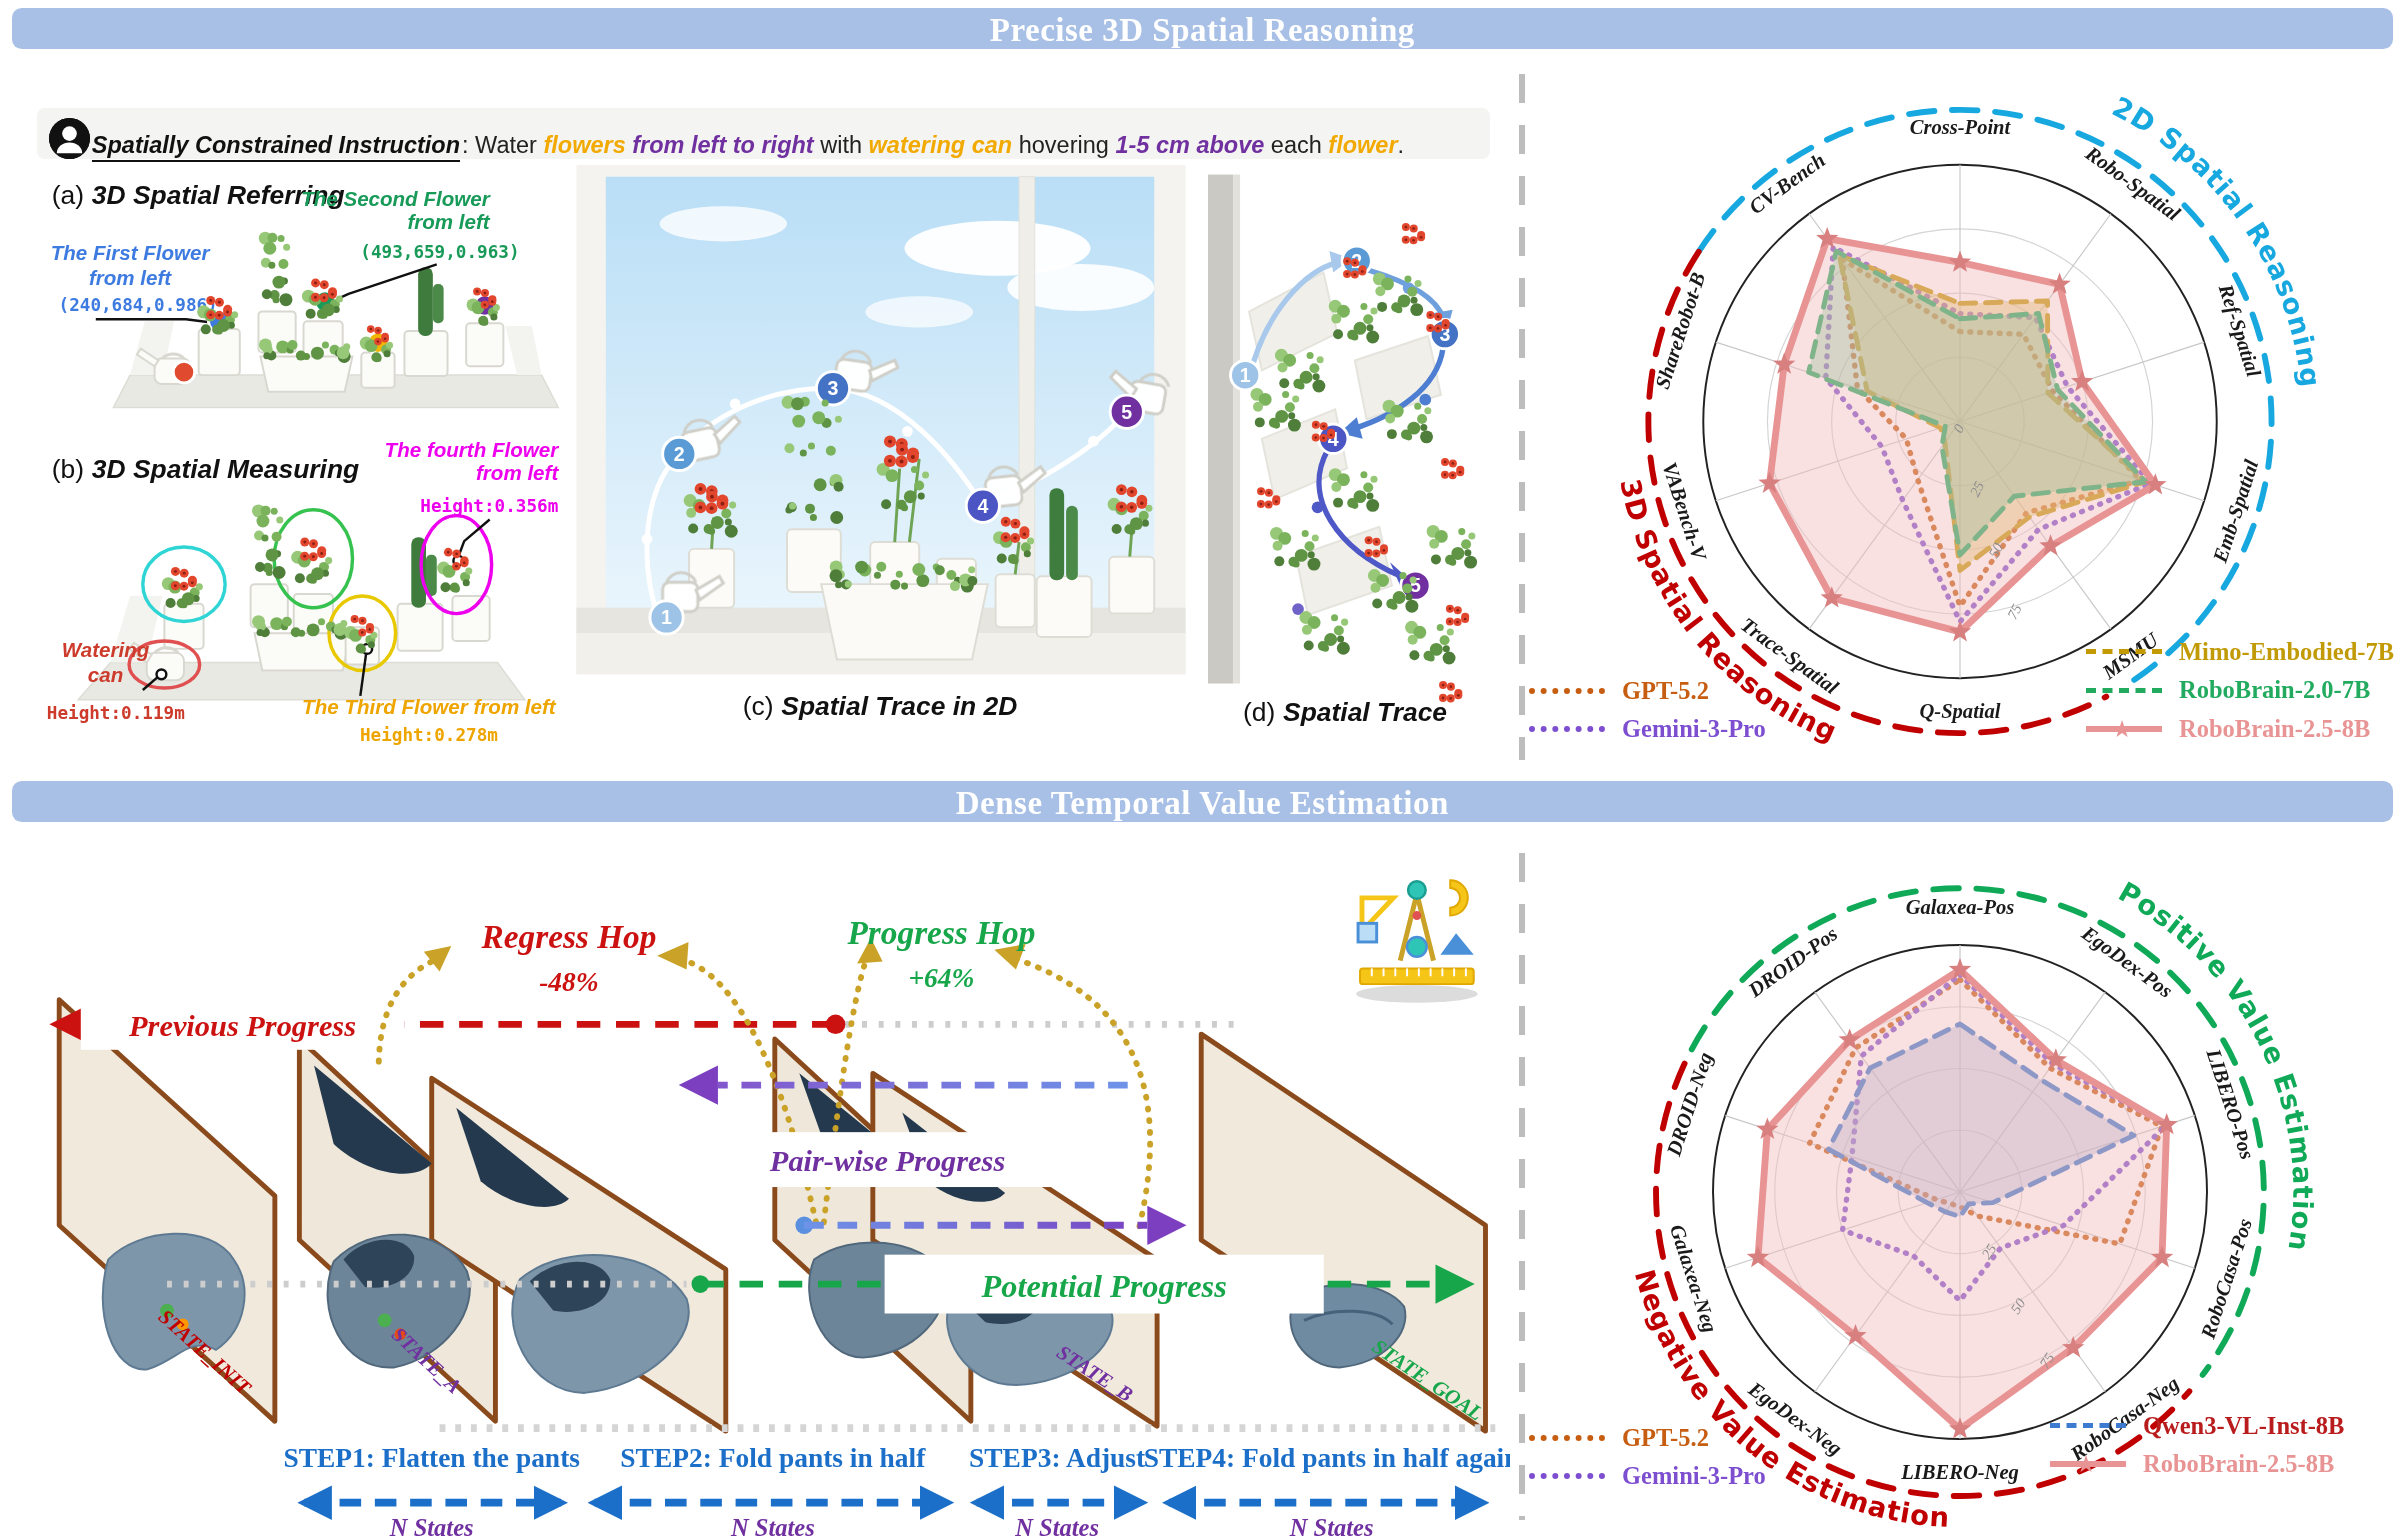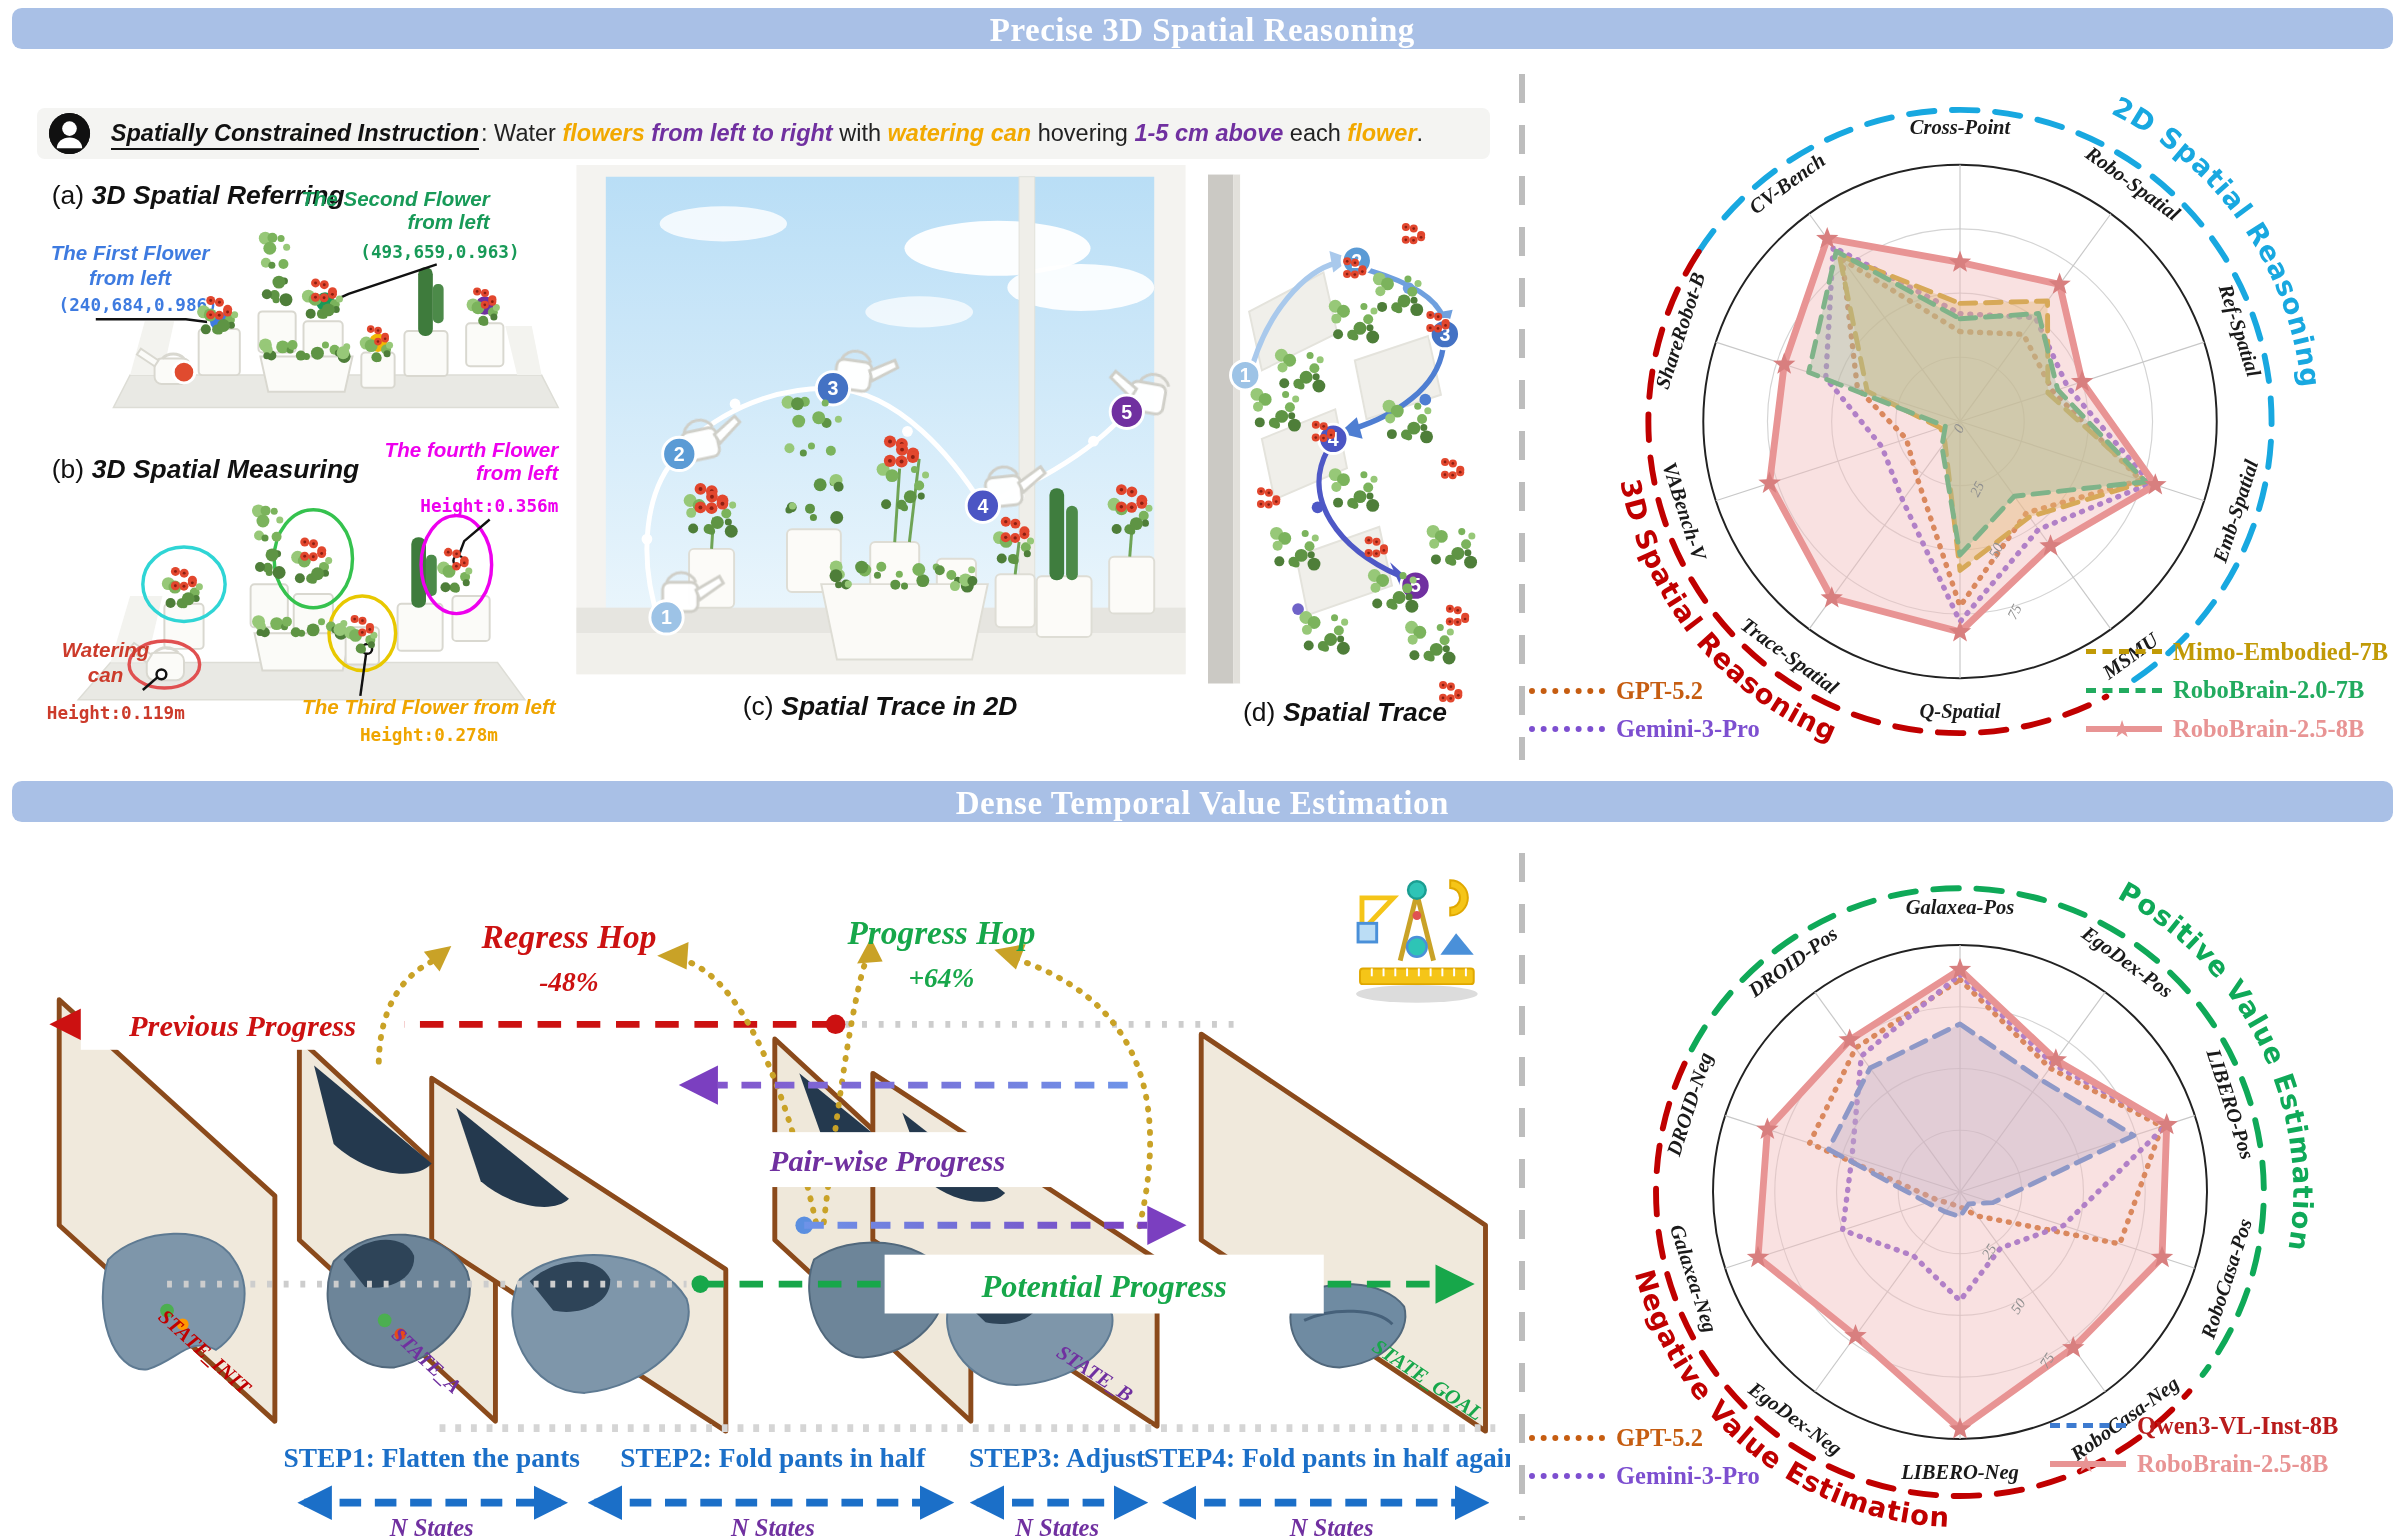--- a/index.html
+++ b/index.html
@@ -3,42 +3,42 @@
 <meta charset="utf-8">
 <style>
   body{margin:0;background:#fff}
   .page{position:relative;width:2404px;height:1540px;background:#fff;font-family:"Liberation Sans",sans-serif;overflow:hidden}
   .abs{position:absolute}
   .banner{position:absolute;left:11.8px;width:2381px;height:41px;background:#A9C0E6;border-radius:9.8px;display:flex;align-items:flex-end;justify-content:center}
   .banner span{color:#fff;font:bold 33px "Liberation Serif",serif;letter-spacing:0.5px}
   #banner-top{top:7.8px}
   #banner-bottom{top:781px}
   .divider{position:absolute;width:5.9px;background-image:repeating-linear-gradient(to bottom,#BDBDBD 0 29px,transparent 29px 51px)}
-  .instruction{position:absolute;left:37px;top:108px;width:1453px;height:51px;background:#F4F4F2;border-radius:7.8px;display:flex;align-items:center;gap:21px;padding:0 11.8px;box-sizing:border-box}
+  .instruction{position:absolute;left:37px;top:108px;width:1453px;height:51px;background:#F4F4F2;border-radius:7.8px;display:flex;align-items:flex-end;gap:2px;padding:0 11.8px;box-sizing:border-box}
   .avatar{width:41px;height:41px;border-radius:50%;background:#111;flex:0 0 auto;display:flex;align-items:center;justify-content:center}
   .itext{font-size:23.5px;white-space:nowrap;color:#222}
   .ilabel{font-weight:bold;font-style:italic;color:#111;border-bottom:2.9px solid #111;padding-bottom:2px;margin-right:2px}
   .seg{font-size:23.5px}
   .seg.b{font-style:italic;font-weight:bold}
   svg text{user-select:none}
   .axis-label{font:bold italic 21px "Liberation Serif",serif;fill:#1a1a1a}
   .arc-title{font:bold 28px "DejaVu Sans",sans-serif;letter-spacing:1px}
   .tick-label{font:italic 15px "Liberation Serif",serif;fill:#8F8F8F}
   .cap{font:bold italic 27px "Liberation Sans",sans-serif;fill:#111}
   .cap .pfx{font-style:normal;font-weight:normal}
   .plabel{font:bold italic 21px "Liberation Sans",sans-serif}
   .pmono{font:bold 18px "DejaVu Sans Mono",monospace}
   .serifbi{font:bold italic 31px "Liberation Serif",serif}
   .hopval{font:bold italic 28px "Liberation Serif",serif}
   .steplab{font:bold 28px "Liberation Serif",serif;fill:#1B6FC8}
   .nstates{font:bold italic 25px "Liberation Serif",serif;fill:#7030A0}
   .statelab{font:bold italic 21px "Liberation Serif",serif}
   .badge{font:bold 20px "Liberation Sans",sans-serif;fill:#fff;text-anchor:middle}
   .legend{position:absolute;display:flex;flex-direction:column;gap:9.8px;z-index:5}
-  .legend-row{display:flex;align-items:center;gap:11px;height:29px}
+  .legend-row{display:flex;align-items:center;gap:17px;height:29px}
   .legend-sample{display:inline-block;width:76px;height:0;position:relative}
   .legend-sample.dotted{border-top:6.9px dotted}
   .legend-sample.dashed{border-top:5.9px dashed}
   .legend-sample.solid-star{border-top:6.9px solid}
   .legend-star{position:absolute;left:25.5px;top:-17.6px;font-size:23.5px}
   .legend-label{font:bold 24.5px "Liberation Serif",serif;white-space:nowrap}
 </style>
 </head>
 <body>
 

